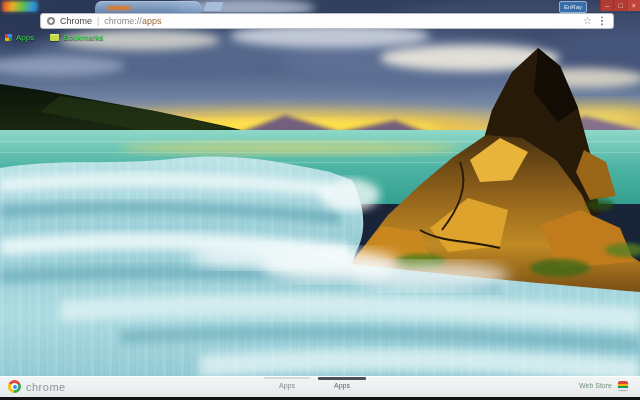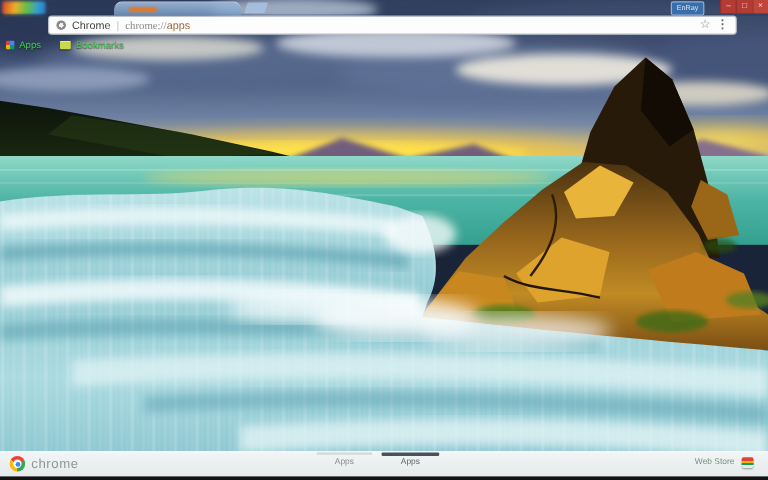--- a/index.html
+++ b/index.html
@@ -28,21 +28,21 @@
   .win-btn.close{background:#c0453c;}
 
   
   .omnibox{left:40px;top:13px;width:574px;height:16px;background:#fdfdfd;
     border:1px solid #b8bec6;border-radius:3px;display:flex;align-items:center;
     gap:5px;padding:0 6px;box-sizing:border-box;font-size:9px;color:#555;}
   .page-icon{width:8px;height:8px;border-radius:50%;flex:0 0 auto;
     background:radial-gradient(circle,#efefef 0 2px,#8a8a8a 2px 4px);}
   .omni-engine{color:#444;}
   .omni-sep{color:#c4c4c4;}
-  .omni-scheme{color:#8a8a8a;font-family:Liberation Serif, serif;}
+  .omni-scheme{color:#8a8a8a;}
   .omni-host{color:#9a6a3a;}
   .omni-spacer{flex:1;}
   .star-icon{color:#8a8a8a;font-size:10px;line-height:10px;}
   .menu-icon{color:#666;font-size:10px;line-height:10px;font-weight:bold;}
 
   
   .bookmarks{left:0;top:30px;width:640px;height:14px;display:flex;align-items:center;
     gap:16px;padding-left:5px;box-sizing:border-box;}
   .bm-item{display:flex;align-items:center;gap:4px;}
   .bm-label{font-size:8px;color:#3fd04f;text-shadow:0 1px 1px rgba(0,30,0,.75);}

